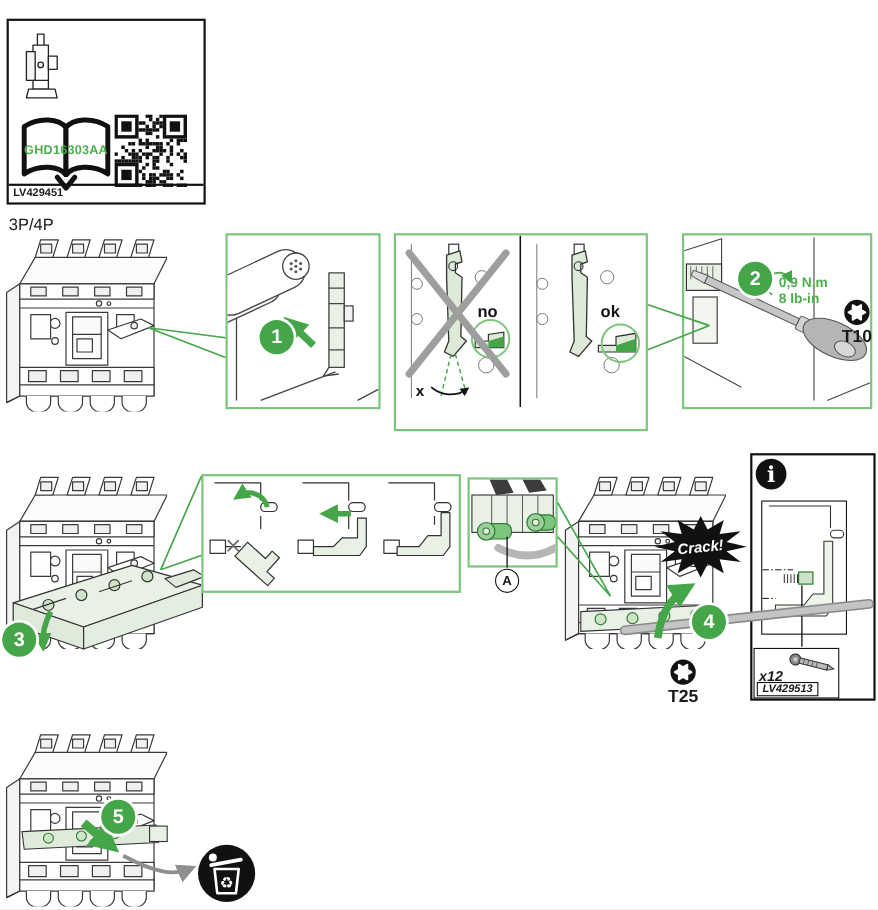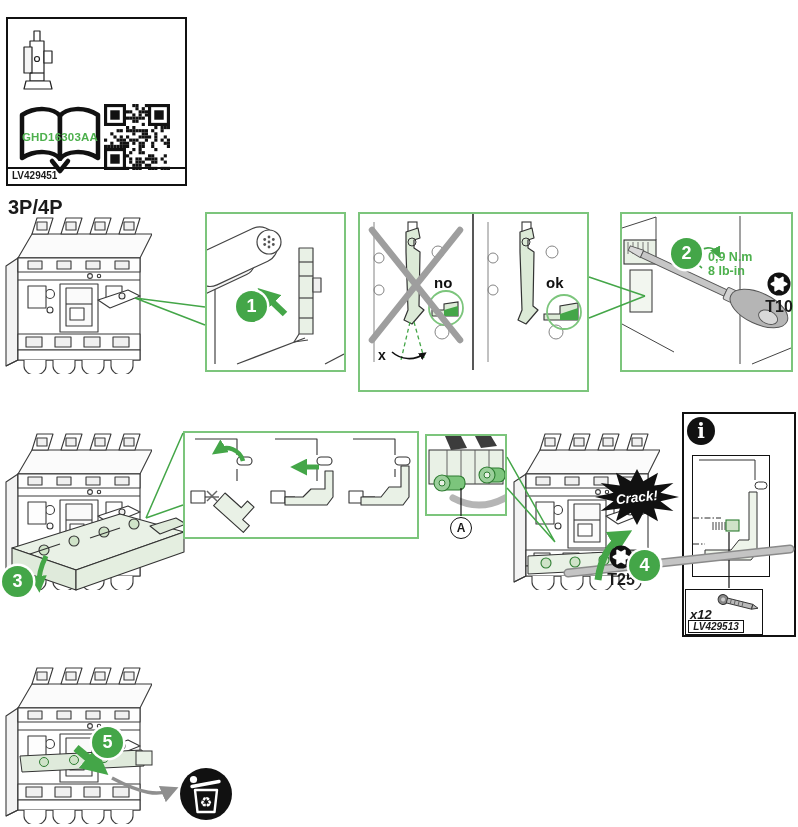--- a/index.html
+++ b/index.html
@@ -11,21 +11,21 @@
   .step-circle{position:absolute;width:31px;height:31px;border-radius:50%;background:#44a648;color:#fff;
     font-weight:bold;font-size:18px;display:flex;align-items:center;justify-content:center;
     box-shadow:0 0 0 2.5px #fff;z-index:6;}
   .detail-circle{position:absolute;width:22px;height:22px;border-radius:50%;background:#fff;border:1.7px solid #111;
     box-sizing:border-box;font-weight:bold;font-size:12px;display:flex;align-items:center;justify-content:center;z-index:6;}
   .label-box{position:absolute;left:6px;top:5px;width:181px;height:169px;border:2px solid #111;box-sizing:border-box;background:#fff;margin-top:12px;}
   .label-box .bottom-strip{position:absolute;left:0;right:0;bottom:0;height:17px;border-top:2px solid #111;
     font-size:10px;font-weight:bold;padding:1px 4px 0 4px;box-sizing:border-box;}
   .doc-ref{position:absolute;left:7px;top:112px;width:90px;text-align:center;font-size:11.5px;font-weight:bold;
     color:#4db04d;letter-spacing:0.2px;z-index:3;}
-  .pole-heading{position:absolute;left:8px;top:196px;font-size:20px;font-weight:bold;}
+  .pole-heading{position:absolute;left:8px;top:196px;font-size:15px;font-weight:normal;}
   .torx{position:absolute;width:32px;text-align:center;z-index:4;}
   .torx .bit-label{font-size:16px;font-weight:bold;margin-top:1px;}
   .info-box{position:absolute;left:682px;top:412px;width:114px;height:225px;border:2px solid #111;box-sizing:border-box;background:#fff;z-index:2;}
   .info-icon{position:absolute;left:3px;top:3px;width:28px;height:28px;border-radius:50%;background:#111;color:#fff;
     font-family:"DejaVu Serif",serif;font-weight:bold;font-size:20px;display:flex;align-items:center;justify-content:center;}
   .inner-draw-box{position:absolute;left:8px;top:41px;width:78px;height:122px;border:1.2px solid #111;box-sizing:border-box;}
   .screw-box{position:absolute;left:1px;top:175px;width:78px;height:46px;border:1.2px solid #111;box-sizing:border-box;font-style:italic;}
   .screw-qty{position:absolute;left:4px;top:17px;font-size:13px;font-weight:bold;}
   .kit-ref{position:absolute;left:2px;bottom:1px;width:56px;height:13px;border:1.4px solid #111;box-sizing:border-box;
     font-size:10px;font-weight:bold;text-align:center;line-height:11px;}
@@ -531,21 +531,21 @@
       <div class="screw-qty">x12</div>
       <div class="kit-ref">LV429513</div>
     </div>
   </div>
 
   <svg class="abs" style="left:591px;top:467px;z-index:4" width="92" height="60" viewBox="0 0 92 60">
     <polygon fill="#111" points="88,30 69.5,34.2 82.4,44 63.2,41.5 67,54.2 52.3,45.7 46,58 39.7,45.7 25,54.2 28.8,41.5 9.6,44 22.5,34.2 4,30 22.5,25.8 9.6,16 28.8,18.5 25,5.8 39.7,14.3 46,2 52.3,14.3 67,5.8 63.2,18.5 82.4,16 69.5,25.8"></polygon>
     <text x="46" y="35" text-anchor="middle" transform="rotate(-6 46 32)" style="fill:#fff;font-weight:bold;font-style:italic;font-size:13.5px">Crack!</text>
   </svg>
   <div class="step-circle" style="left:629px;top:550px">4</div>
-  <div class="torx" style="left:605px;top:544px">
+  <div class="torx" style="left:605px;top:598px">
     <svg width="26" height="26" viewBox="0 0 26 26" style="margin:0 auto">
       <circle cx="13" cy="13" r="11.5" fill="#111"></circle>
       <polygon points="20.5,13 16.64,15.1 16.75,19.5 13,17.2 9.25,19.5 9.36,15.1 5.5,13 9.36,10.9 9.25,6.5 13,8.8 16.75,6.5 16.64,10.9" fill="#fff" stroke="#fff" stroke-width="2" stroke-linejoin="round"></polygon>
     </svg>
     <div class="bit-label">T25</div>
   </div>
 
   <svg class="abs" style="left:2px;top:664px;z-index:1" width="155" height="160" viewBox="0 0 155 160">
     <use href="#breaker-symbol" x="0" y="0" width="150" height="160"></use>
     <g>

